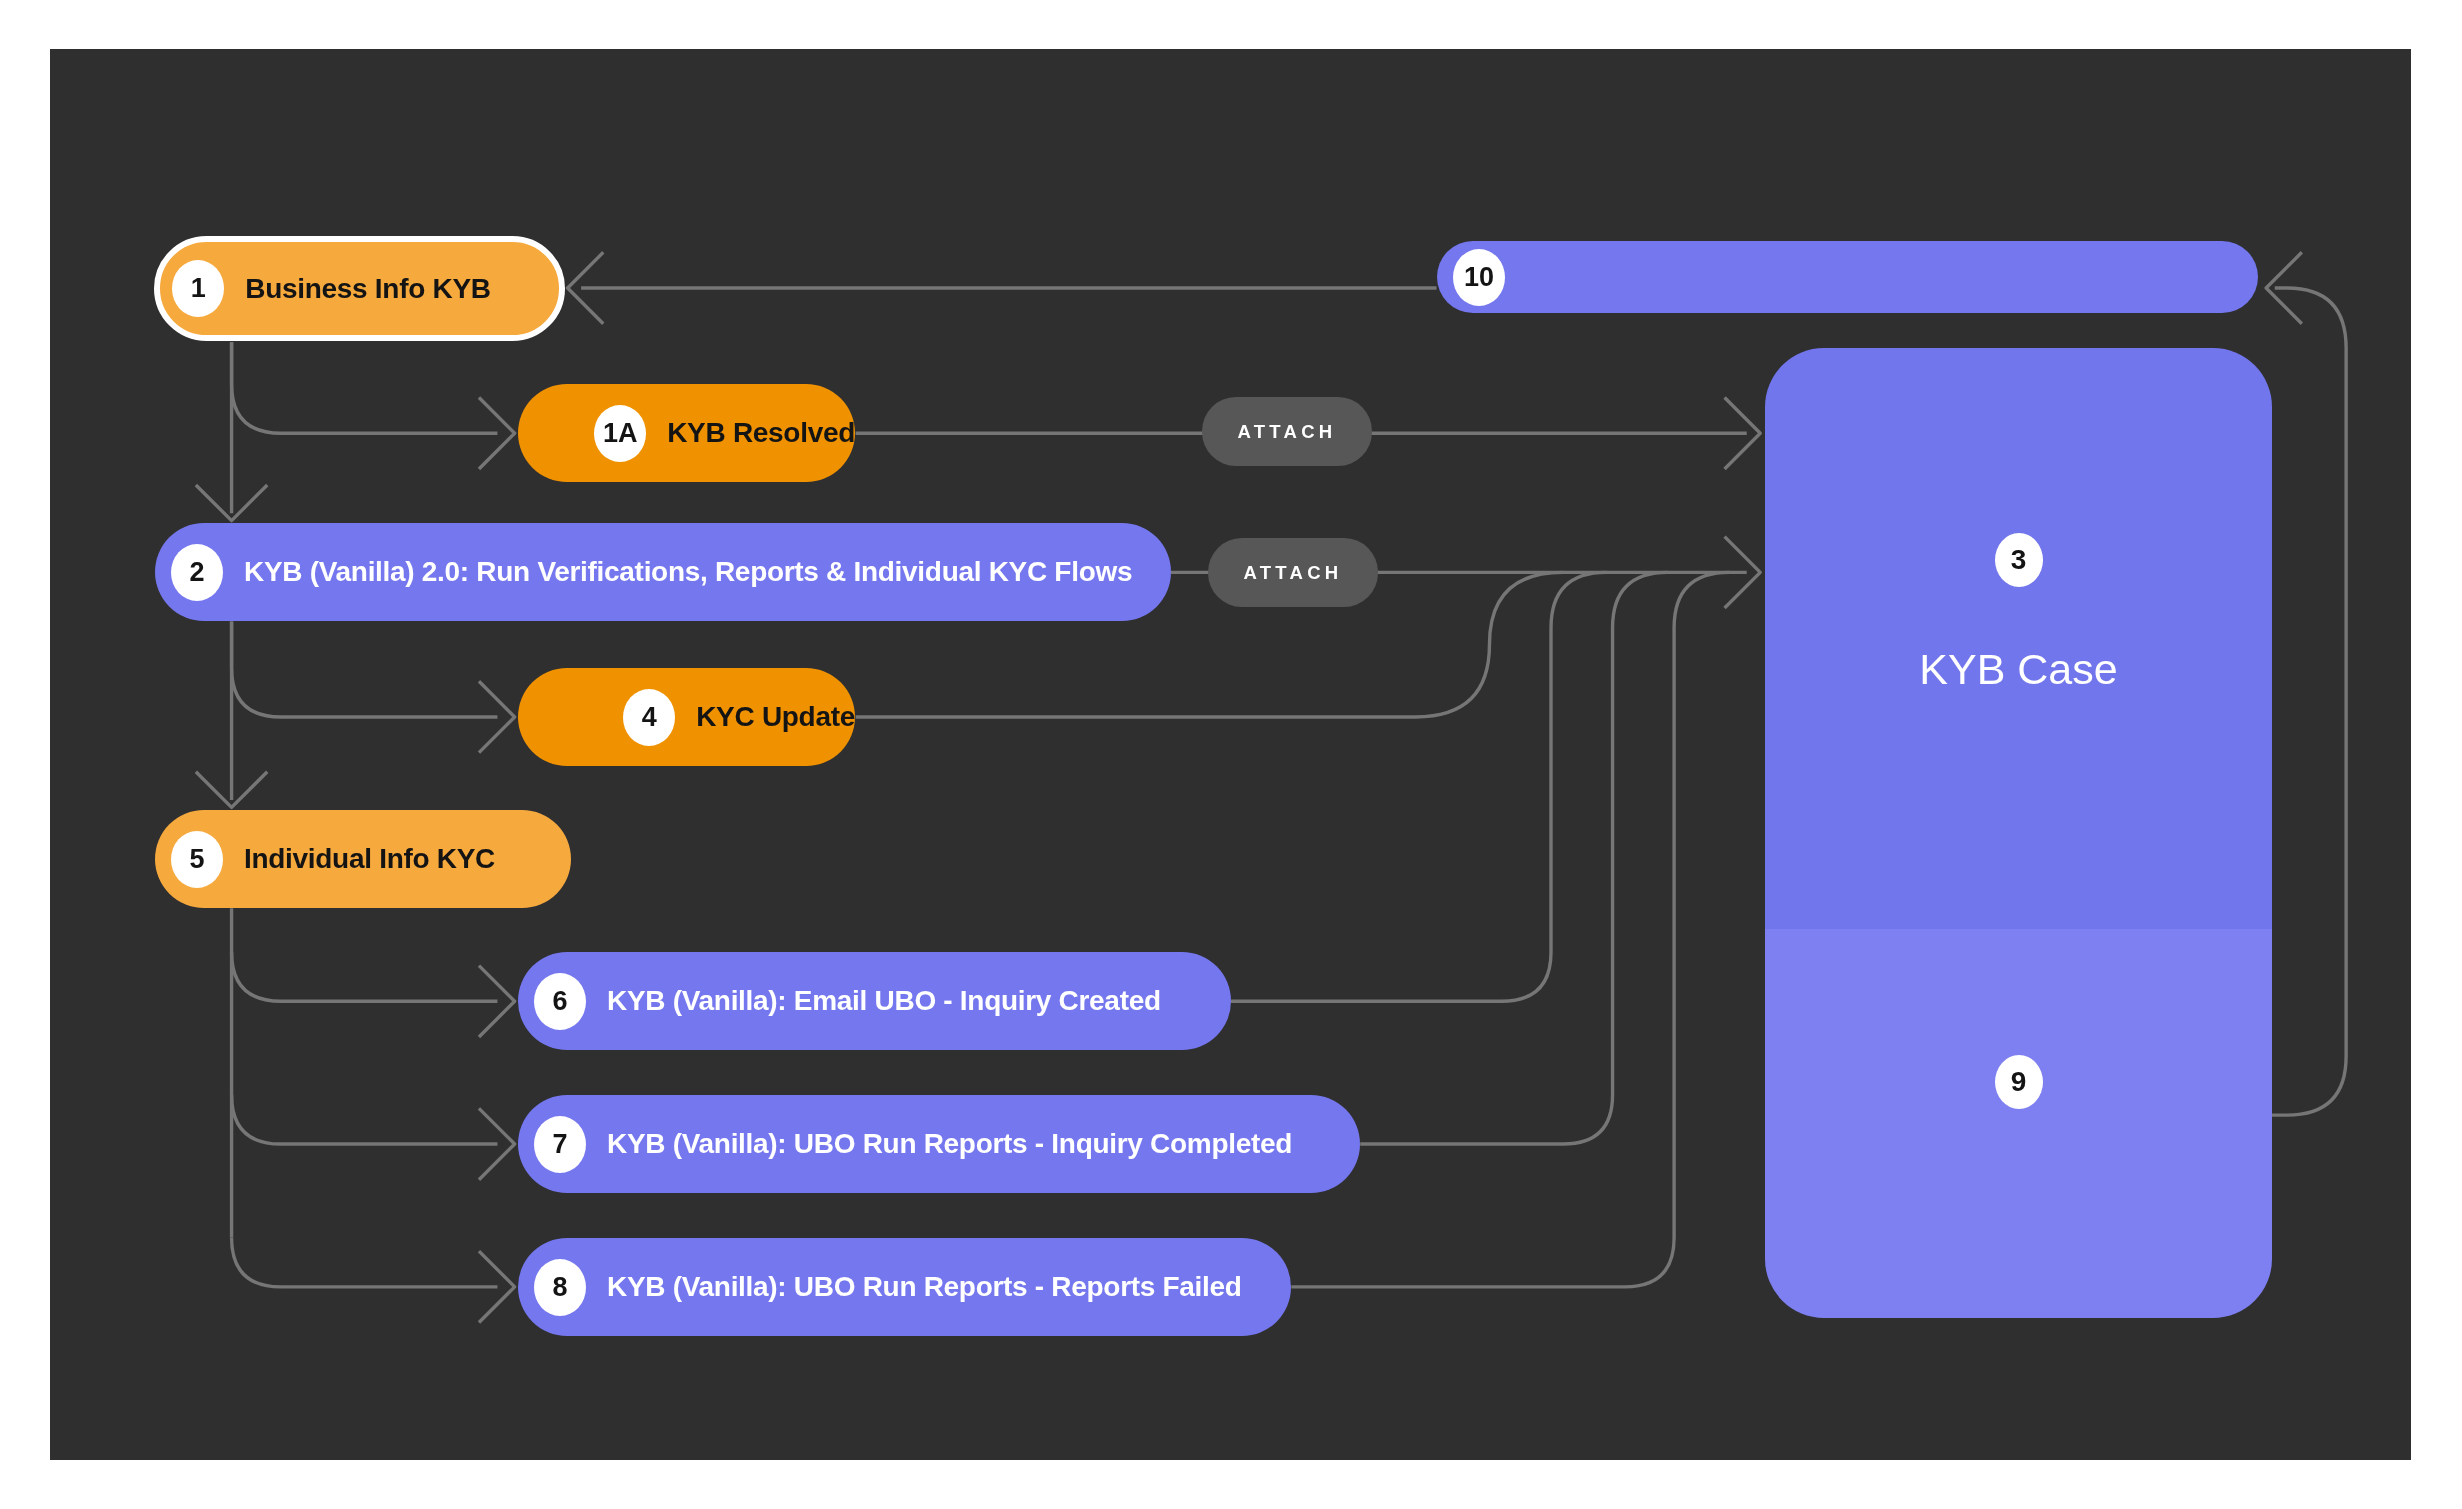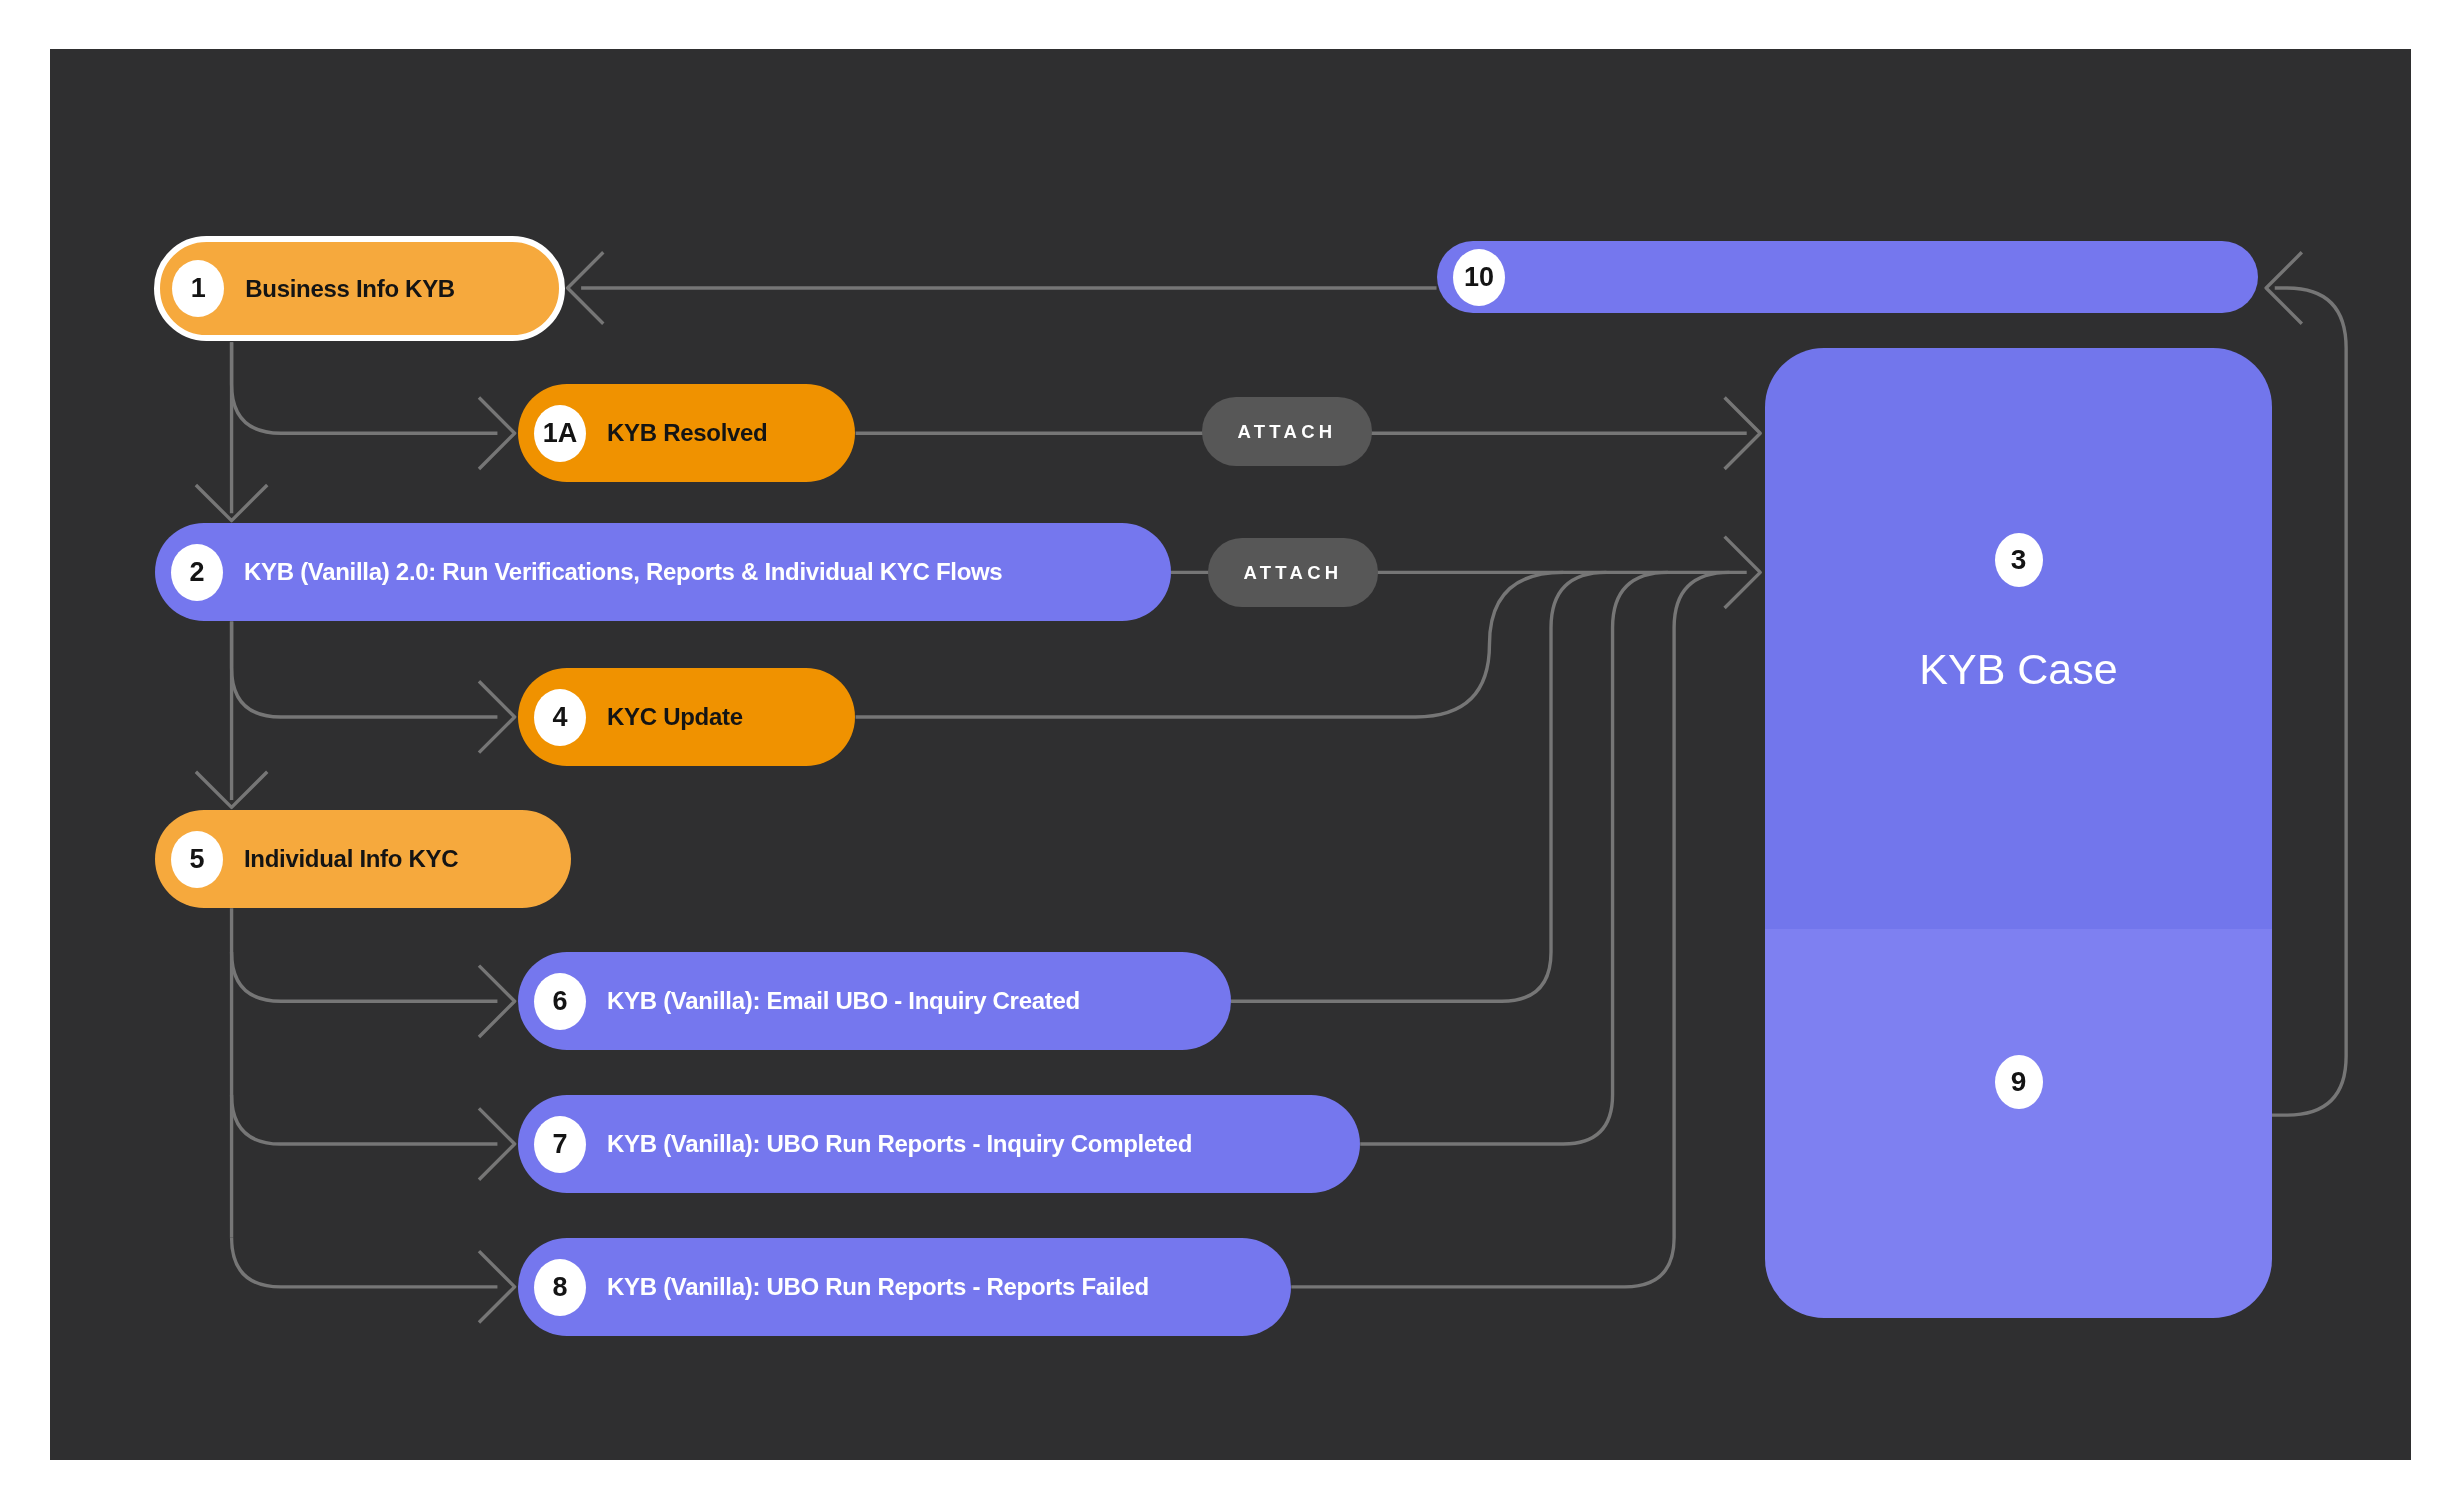--- a/index.html
+++ b/index.html
@@ -12,23 +12,23 @@
   body{background:var(--c-page_bg);font-family:"Liberation Sans",sans-serif;}
   .canvas{position:relative;width:2462px;height:1509px;background:var(--c-page_bg);overflow:hidden;}
   .panel{position:absolute;left:50px;top:49px;width:2361px;height:1411px;background:var(--c-panel_bg);}
   svg.wires{position:absolute;left:0;top:0;width:2462px;height:1509px;z-index:1;}
   svg.wires path{fill:none;stroke:var(--c-line);stroke-width:5.5;stroke-linejoin:round;stroke-linecap:butt;}
   .pill{position:absolute;z-index:2;display:flex;align-items:center;gap:21px;padding-left:16px;
         border-radius:615px;white-space:nowrap;}
   .badge{width:52px;height:57px;background:var(--c-badge_bg);border-radius:50%;
          display:flex;align-items:center;justify-content:center;
          font-size:27px;font-weight:700;color:var(--c-text_dark);flex:0 0 auto;}
-  .lbl{font-size:24px;font-weight:700;letter-spacing:-0.3px;}
+  .lbl{font-size:28px;font-weight:700;letter-spacing:-0.3px;}
   .pill.orange-light{background:var(--c-orange_light);color:var(--c-text_dark);}
-  .pill.orange-dark{background:var(--c-orange_dark);color:var(--c-text_dark);}
+  .pill.orange-dark{background:var(--c-orange_dark);color:var(--c-text_dark);justify-content:flex-end;}
   .pill.purple{background:var(--c-purple);color:var(--c-text_light);}
   .pill.ringed{border:6.2px solid #FFFFFF;padding-left:12.3px;}
   .attach{position:absolute;z-index:3;display:flex;align-items:center;justify-content:center;
           background:var(--c-attach_bg);color:var(--c-text_light);border-radius:34px;
           font-size:18.5px;font-weight:700;letter-spacing:4.3px;}
   .bigbox{position:absolute;z-index:2;left:1765px;top:348px;width:507px;height:970px;
           border-radius:59px;overflow:hidden;}
   .box-sec{display:flex;flex-direction:column;align-items:center;color:var(--c-text_light);}
   .box-top{height:581px;background:var(--c-box_top);padding-top:185px;gap:55px;}
   .box-bottom{height:389px;background:var(--c-box_bottom);padding-top:126px;gap:34px;}

